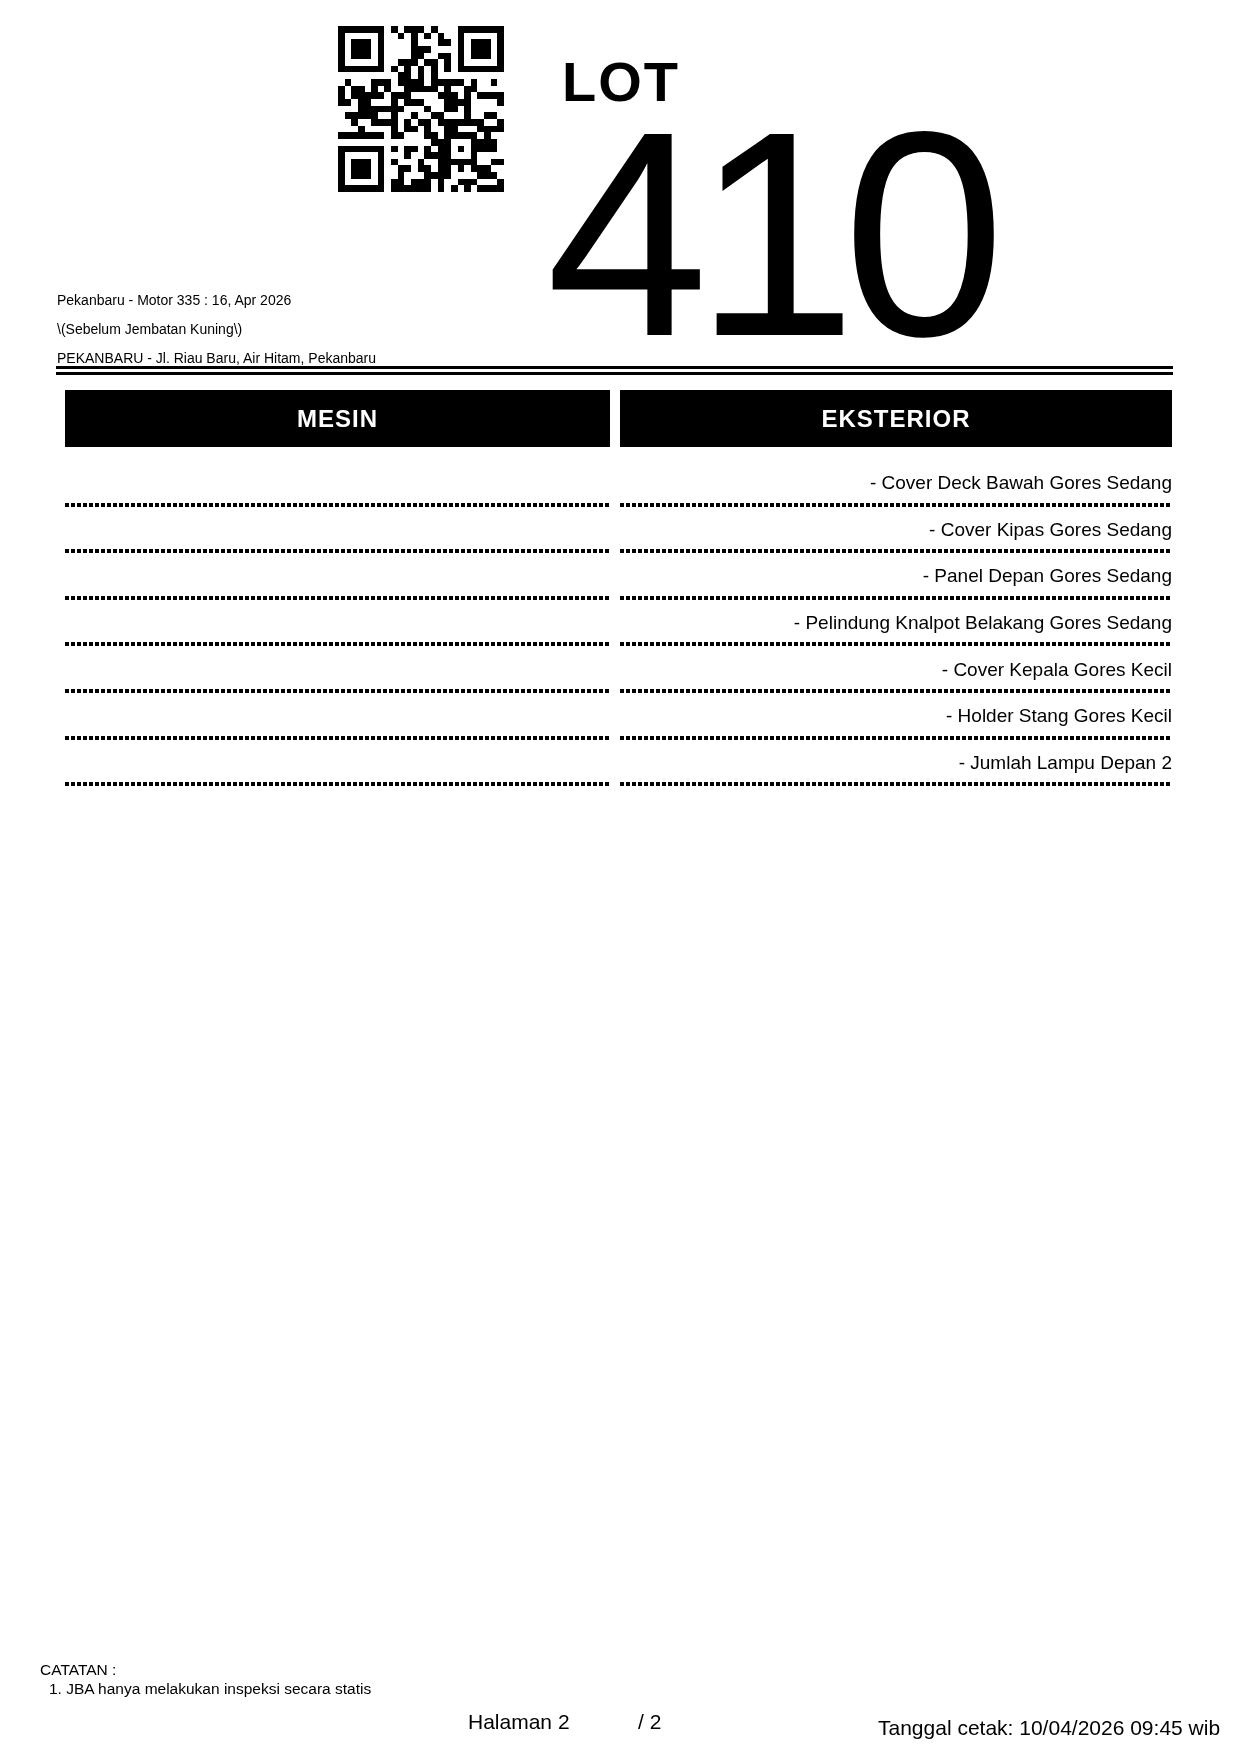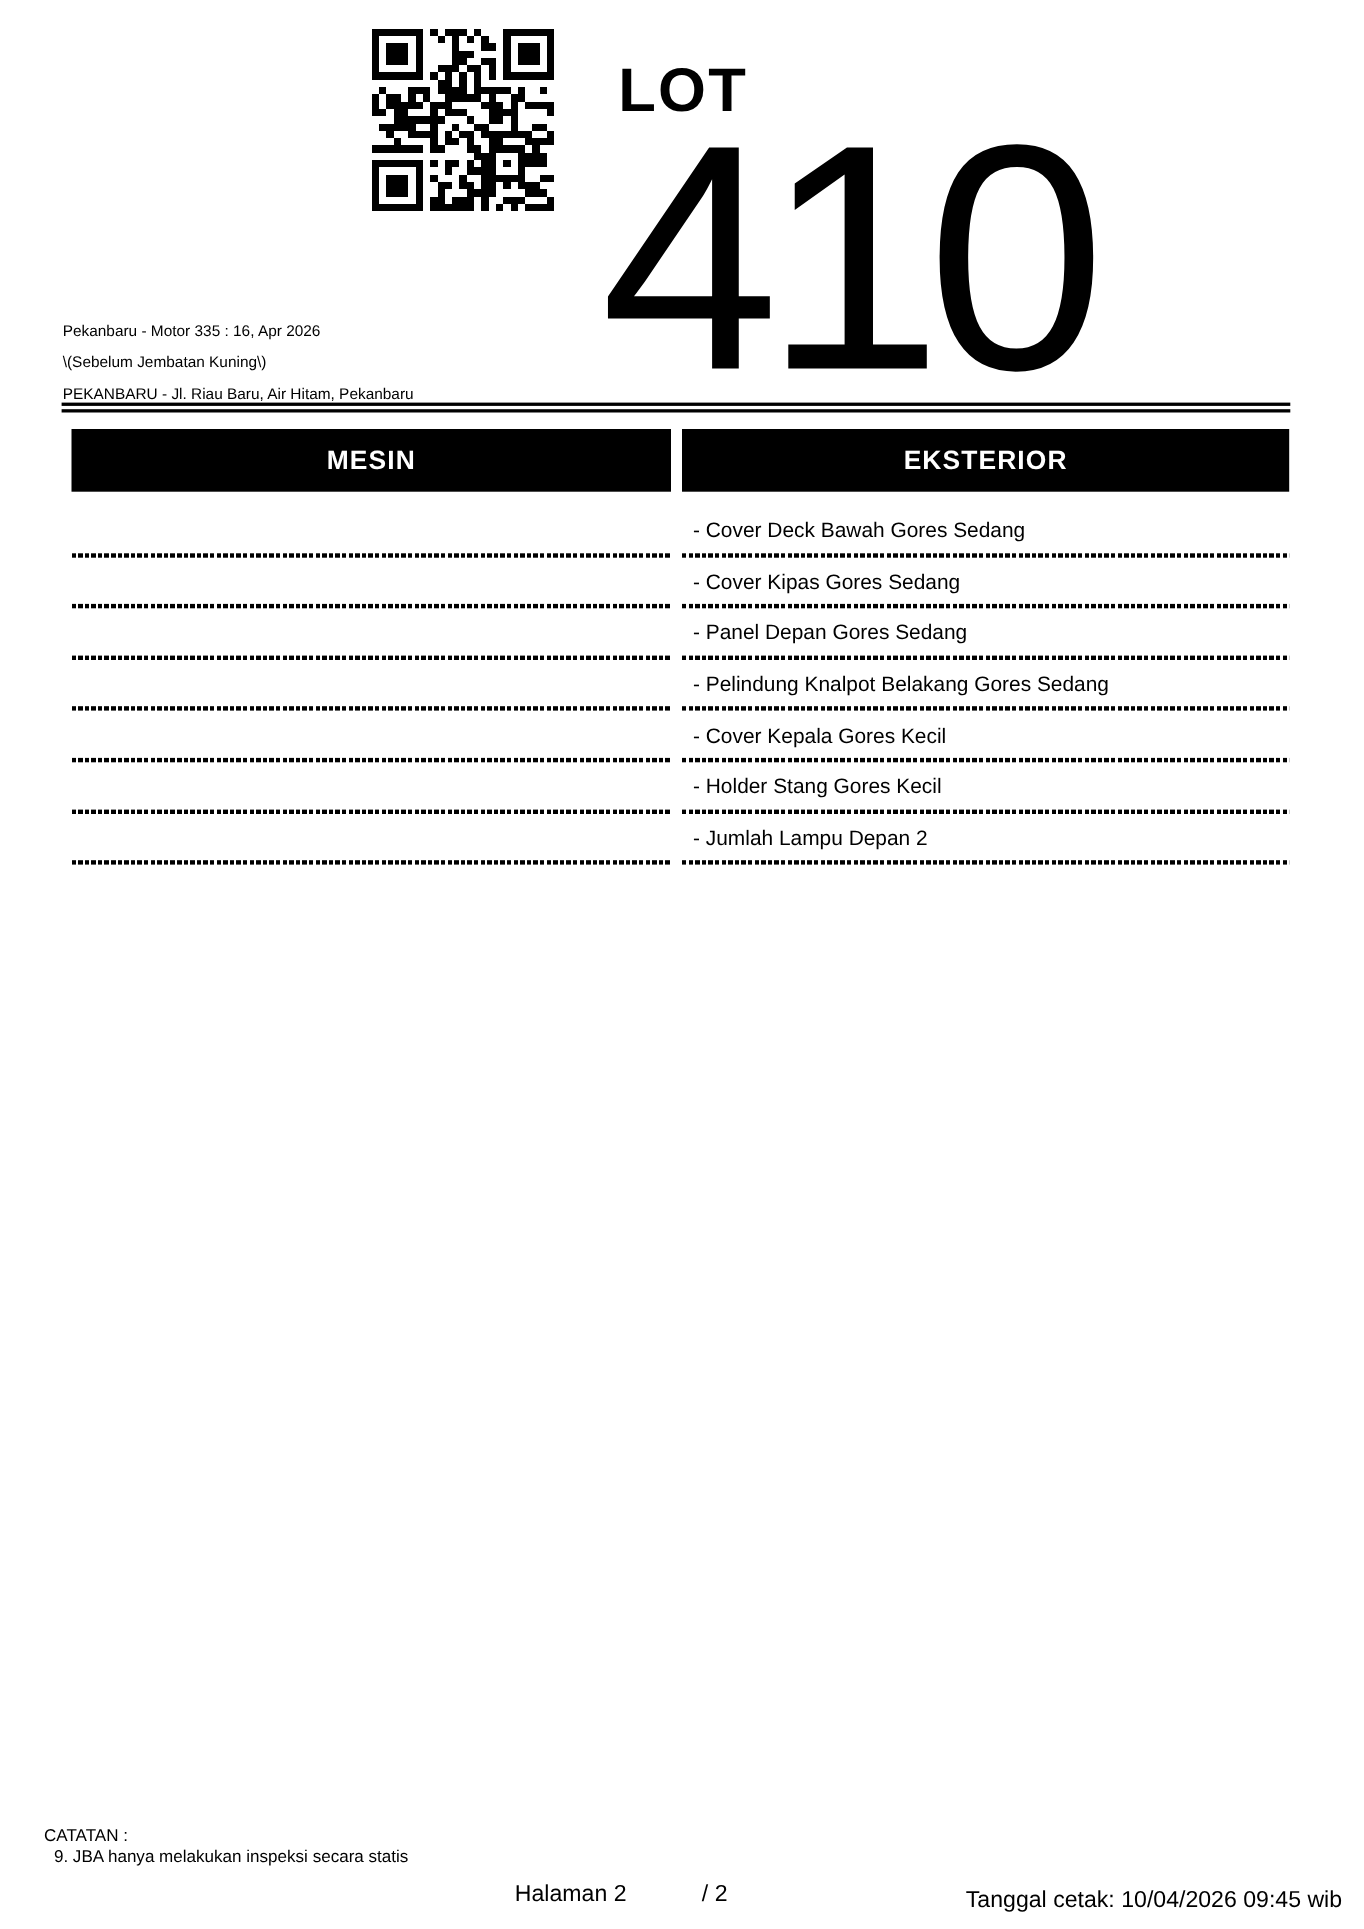--- a/index.html
+++ b/index.html
@@ -35,21 +35,21 @@
   }
   .col{position:absolute;top:390px;}
   .col-left{left:65px;width:545px;}
   .col-right{left:620px;width:552px;}
   .col-header{
     height:57px;background:#000;color:#fff;
     font-size:24px;font-weight:bold;letter-spacing:1px;
     display:flex;align-items:center;justify-content:center;
   }
   .rows{padding-top:13px;}
-  .row{position:relative;height:46.6px;display:flex;align-items:center;}
+  .row{position:relative;height:46.6px;display:flex;align-items:center;justify-content:flex-end;}
   .row::after{
     content:"";position:absolute;left:0;right:0;bottom:0;height:4px;
     background:repeating-linear-gradient(90deg,#000 0 4px,transparent 4px 6px);
   }
   .row .txt{font-size:19px;padding-left:10px;white-space:nowrap;}
   .catatan{
     position:absolute;left:40px;top:1643px;
     font-size:15.5px;line-height:18.5px;margin-top:18px;
   }
   .catatan .note{padding-left:9px;}
@@ -444,20 +444,20 @@
           <div class="txt">- Holder Stang Gores Kecil</div>
         </div>
         <div class="row">
           <div class="txt">- Jumlah Lampu Depan 2</div>
         </div>
       </div>
   </div>
 
   <div class="catatan">
     <div>CATATAN :</div>
-    <div class="note">9. JBA hanya melakukan inspeksi secara statis</div>
+    <div class="note">1. JBA hanya melakukan inspeksi secara statis</div>
   </div>
 
   <div class="page-num">Halaman 2</div>
   <div class="page-total">/ 2</div>
   <div class="print-date">Tanggal cetak: 10/04/2026 09:45 wib</div>
 
 </div>
 
 </body></html>

